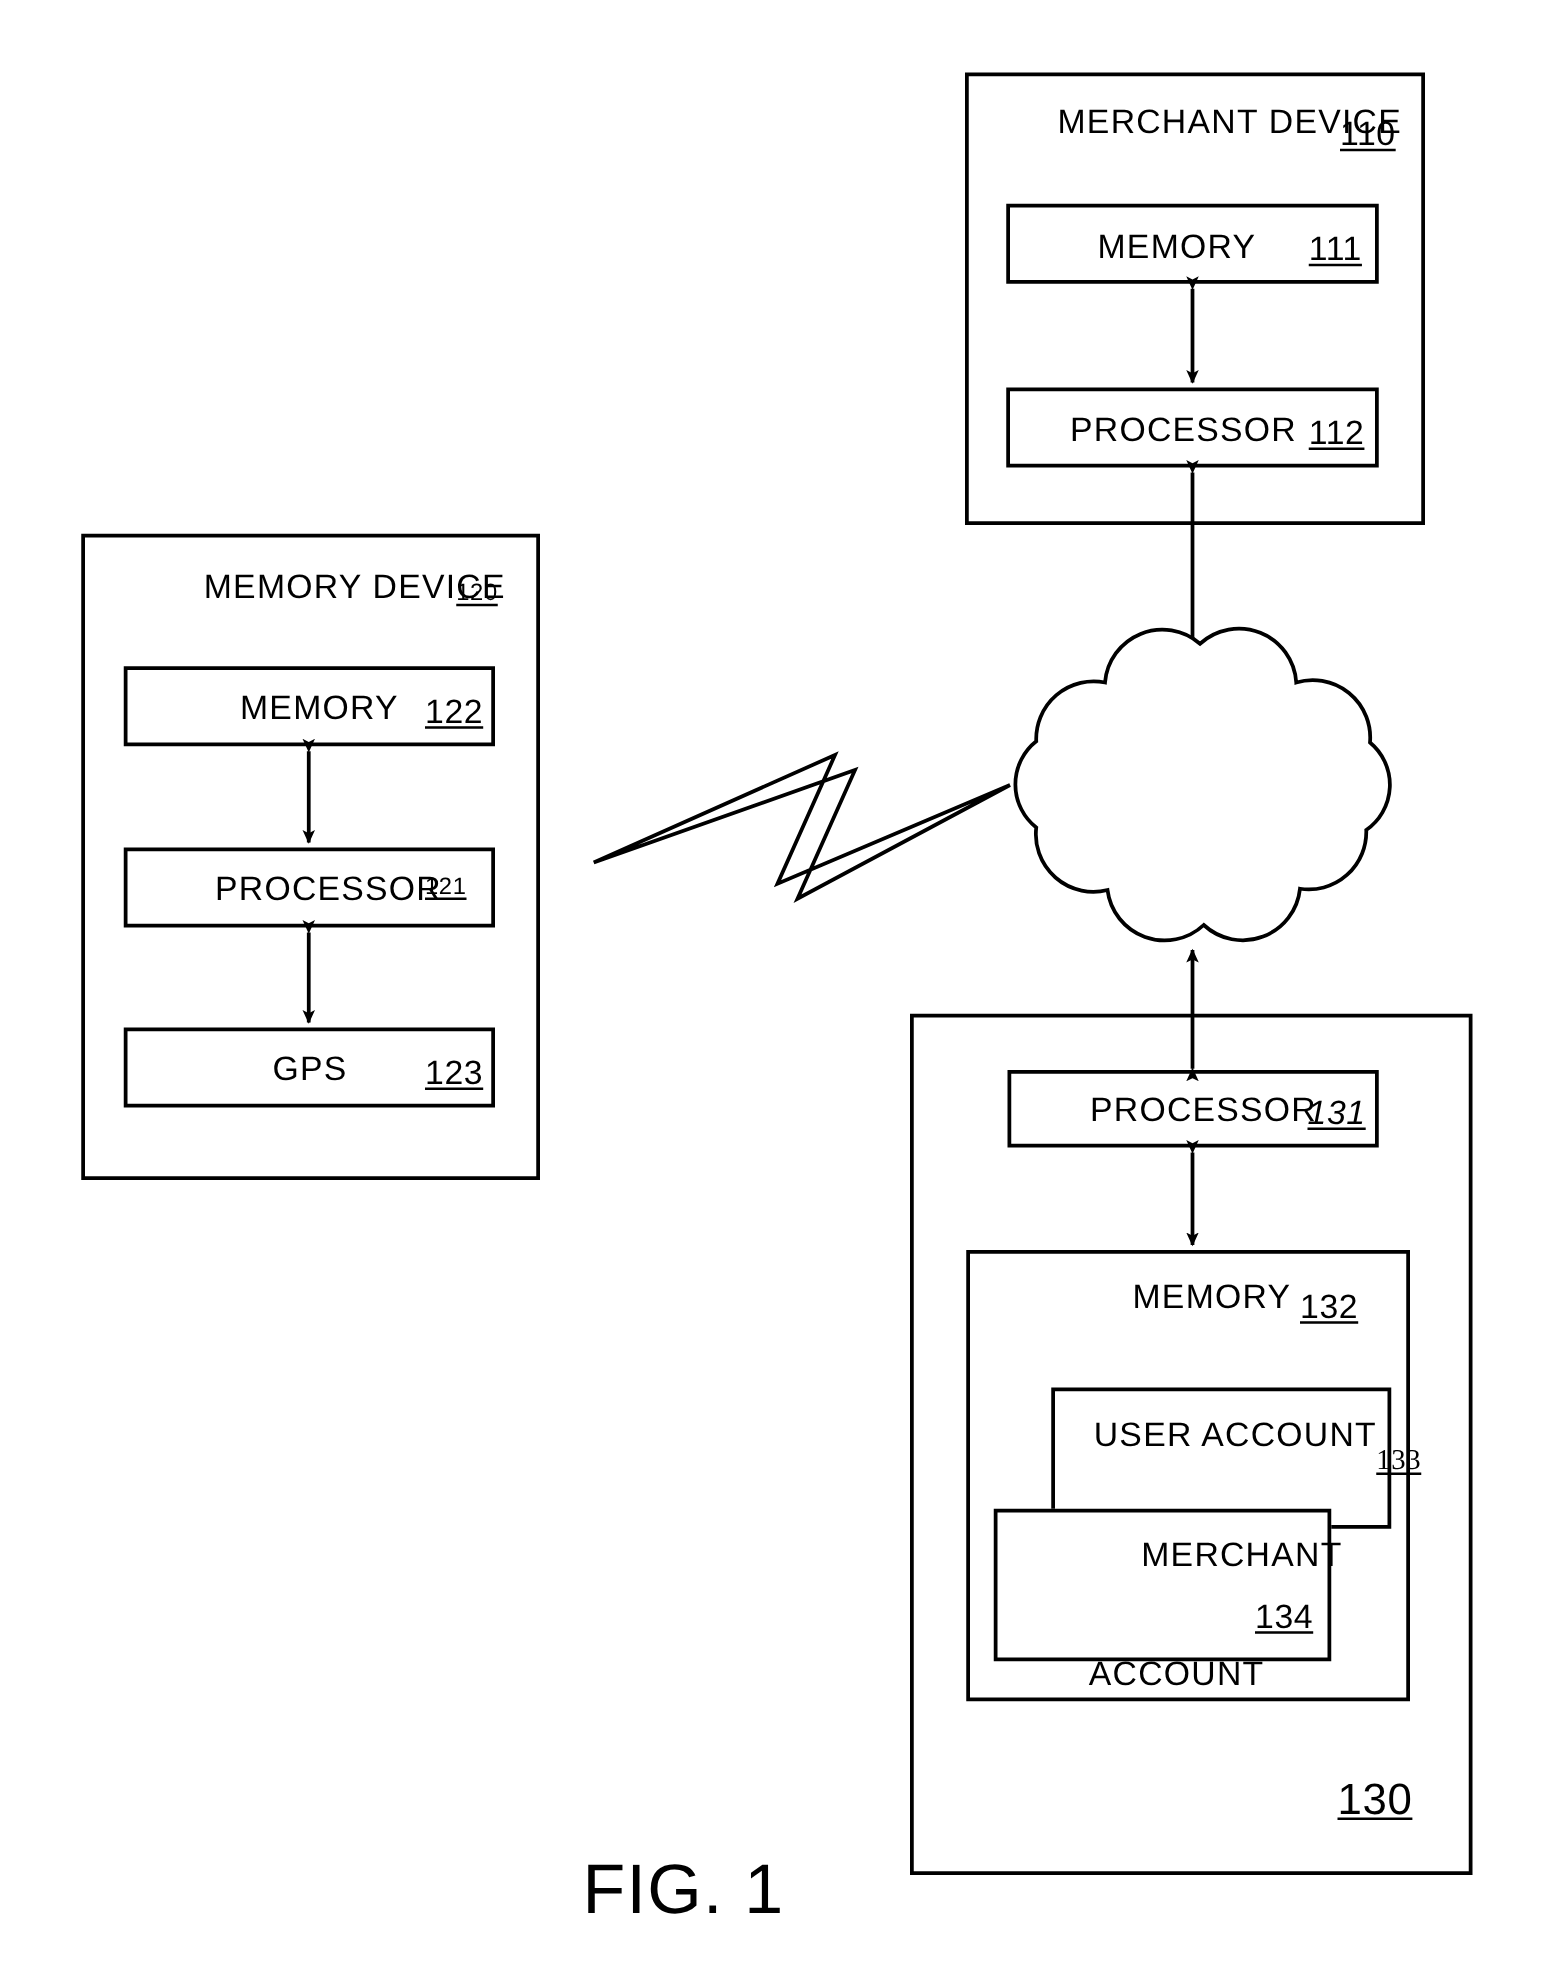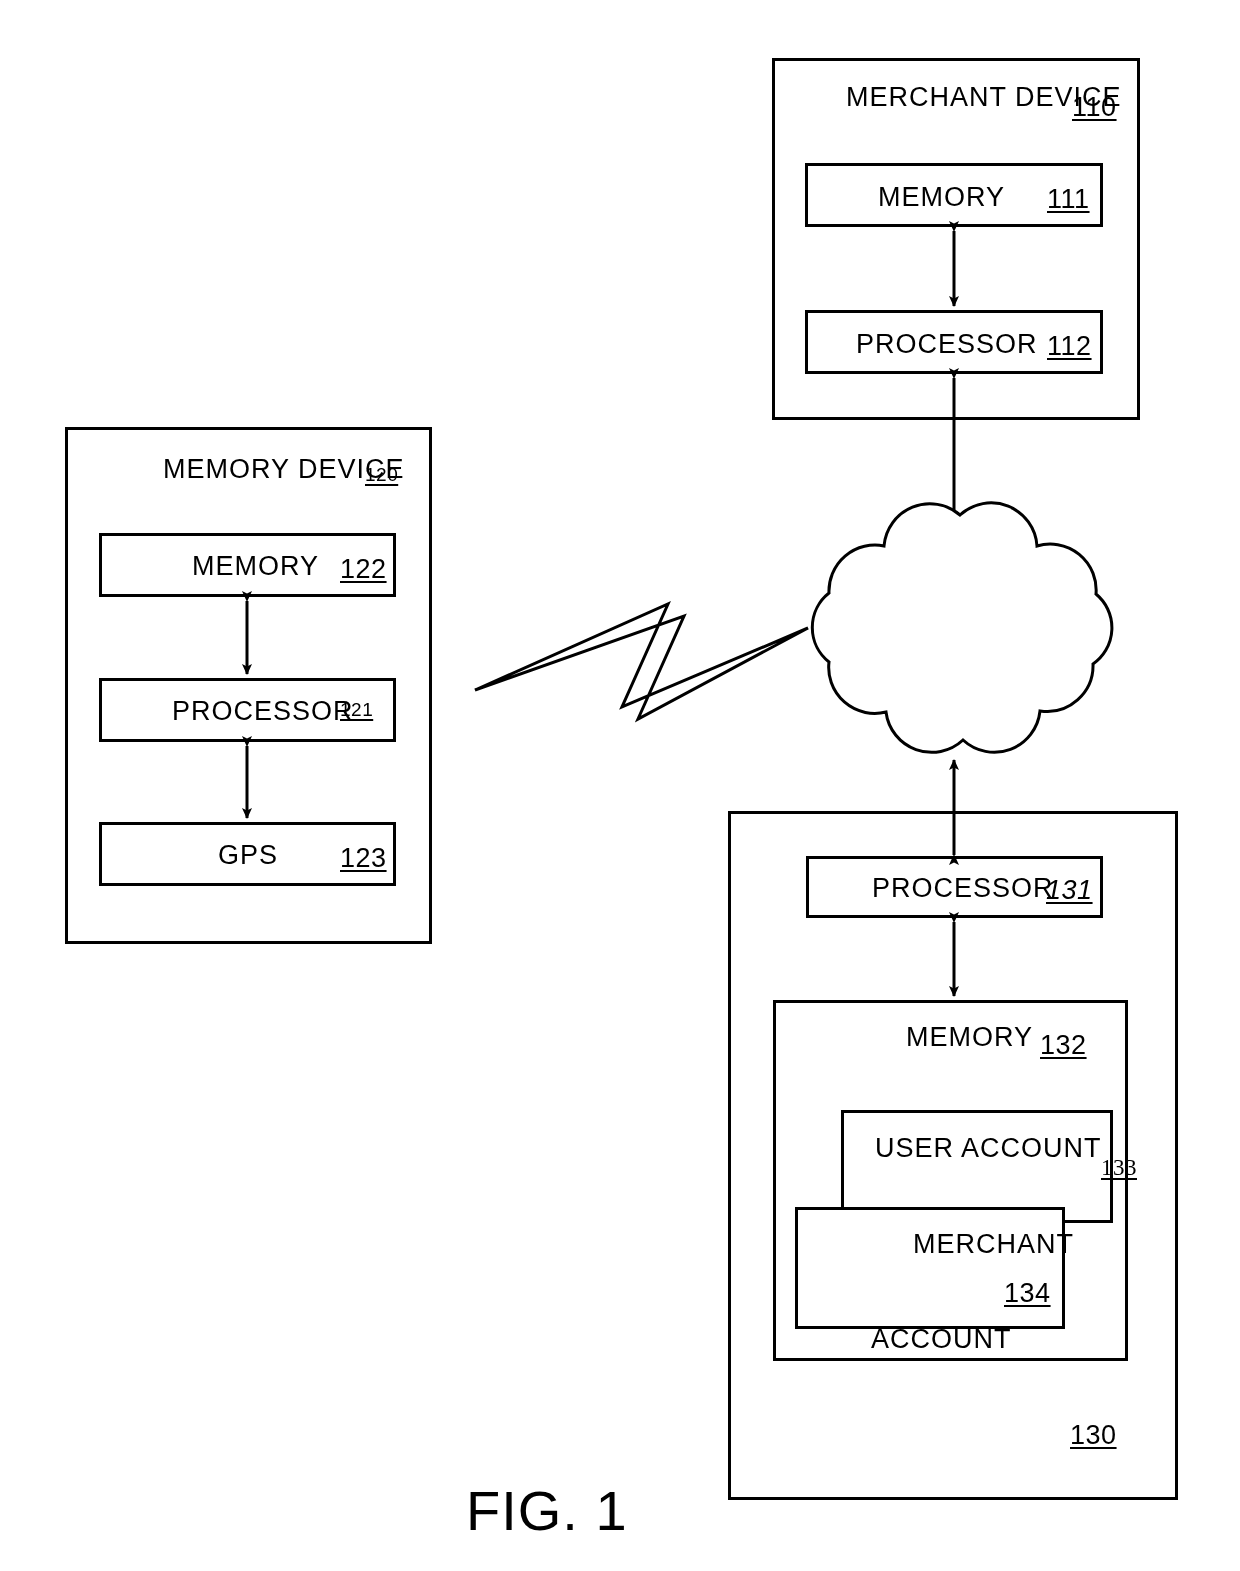--- a/index.html
+++ b/index.html
@@ -97,21 +97,21 @@
 
   <div class="box" style="left:841px; top:1110px; width:272px; height:113px; z-index:1;"></div>
   <div class="lbl" style="left:875px; top:1133px; font-size:27px; z-index:2;">USER ACCOUNT</div>
   <div class="ref" style="left:1101px; top:1155px; font-size:23px; z-index:2;font-family:Liberation Serif, serif;">133</div>
 
   <div class="box" style="left:795px; top:1207px; width:270px; height:122px; z-index:3;"></div>
   <div class="lbl" style="left:866px; top:1229px; font-size:27px; z-index:4;margin-left:47px;">MERCHANT</div>
   <div class="lbl" style="left:871px; top:1324px; font-size:27px; z-index:4;">ACCOUNT</div>
   <div class="ref" style="left:1004px; top:1278px; font-size:27px; z-index:4;">134</div>
 
-  <div class="ref" style="left:1070px; top:1420px; font-size:27px;">130</div>
+  <div class="ref" style="left:1070px; top:1420px; font-size:35px;">130</div>
 
   <div class="lbl" style="left:902px; top:607px; font-size:27px;">INTERNET</div>
   <div class="ref" style="left:988px; top:655px; font-size:27px;">140</div>
 
   <div class="figcap" style="left:466px; top:1450px; font-size:56px;margin-top:28px;">FIG. 1</div>
 
   <svg class="svgLayer" viewBox="0 0 1240 1571">
     <defs>
       <marker id="ah" markerWidth="12" markerHeight="12" refX="10" refY="5" orient="auto" markerUnits="userSpaceOnUse">
         <path d="M0,0 L11,5 L0,10 L2.5,5 Z" fill="#000"></path>

